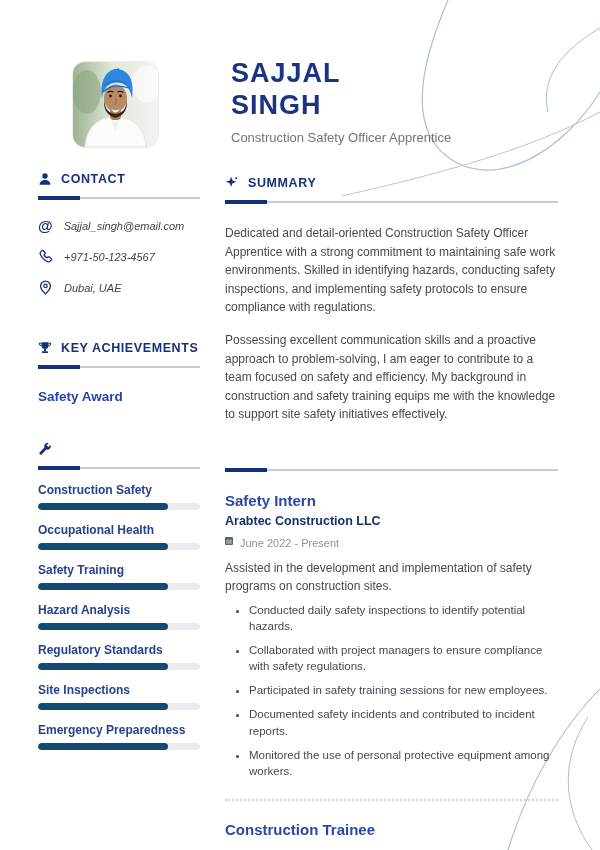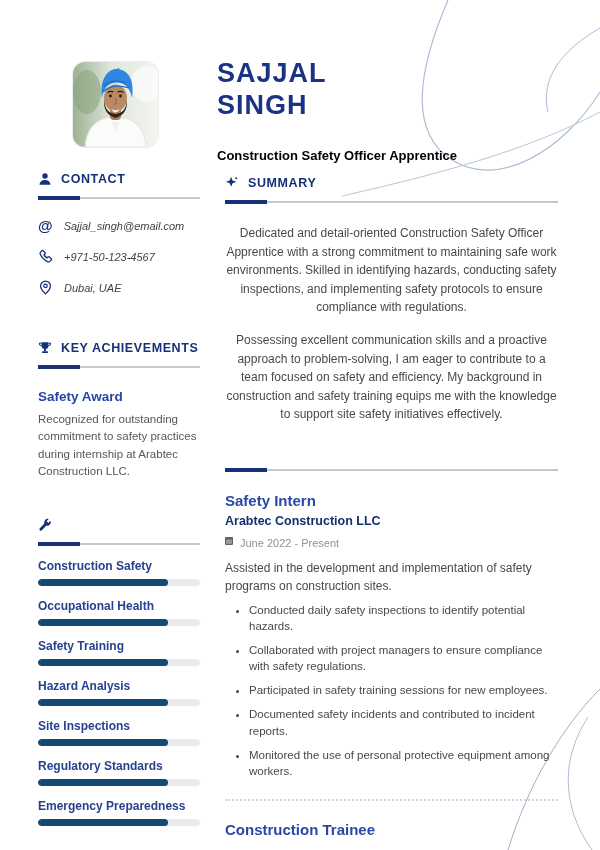--- a/index.html
+++ b/index.html
@@ -8,23 +8,23 @@
     position:relative; background:#ffffff; overflow:hidden;
     font-family:"Liberation Sans", sans-serif; color:#45494f;
   }
   .decor { position:absolute; pointer-events:none; }
   .decor.tr { top:0; right:0; }
   .decor.br { bottom:0; right:0; }
 
   
   .photo { position:absolute; left:73px; top:62px; width:85px; height:85px;
            border-radius:12px; overflow:hidden; box-shadow:0 0 0 1px #eceeef; }
-  .name-block { position:absolute; left:217px; top:58px; width:340px; }
+  .name-block { position:absolute; left:231px; top:58px; width:340px; }
   .name-line { font-size:27px; font-weight:bold; color:#1b3383; letter-spacing:1px; line-height:1.17; }
-  .subtitle  { margin-top:27px; font-size:13px; font-weight:bold; color:#000000; }
+  .subtitle  { margin-top:9px; font-size:13px; font-weight:normal; color:#737373; }
 
   
   .sidebar { position:absolute; left:38px;  top:172px; width:162px; }
   .main    { position:absolute; left:225px; top:176px; width:333px; }
 
   
   .sec-head { display:flex; align-items:center; gap:9px;text-align:right; }
   .sec-head svg { flex:0 0 auto; display:block; }
   .sec-title { font-size:12.5px; font-weight:bold; color:#16317a; letter-spacing:.6px; }
   .sec-rule { position:relative; height:4px; margin-top:10px; }
@@ -43,21 +43,21 @@
   .ach-desc  { margin-top:7px; font-size:11.5px; line-height:1.5; color:#53575e; }
 
   
   .exp-block { margin-top:38px; }
   .skill { margin-top:13px; }
   .skill-name { font-size:12px; font-weight:bold; color:#27418f; }
   .bar { margin-top:6px; height:7px; border-radius:4px; background:#e9ebee; overflow:hidden; }
   .bar-fill { height:100%; border-radius:4px; background:#134a74; }
 
   
-  .summary-body { margin-top:20px;text-align:center; }
+  .summary-body { margin-top:20px; }
   .summary-body p { font-size:12px; line-height:1.55; color:#45494f; margin-bottom:14px; }
 
   
   .exp-section { margin-top:44px; }
   .job { margin-top:20px; }
   .job-title   { font-size:15px; font-weight:bold; color:#2a47a8; }
   .job-company { margin-top:5px; font-size:12.5px; font-weight:bold; color:#14306e; }
   .job-dates   { display:flex; gap:7px; margin-top:9px;
                  font-size:11px; color:#8d929a; }
   .job-intro   { margin-top:10px; font-size:12px; line-height:1.5; color:#45494f; }
@@ -160,21 +160,20 @@
       </svg>
       <span class="sec-title">KEY ACHIEVEMENTS</span>
     </div>
     <div class="sec-rule">
         <span class="navy"></span>
         <span class="gray"></span>
       </div>
 
     <div>
       <div class="ach-title">Safety Award</div>
-      <div class="ach-desc">Recognized for outstanding commitment to safety practices during internship at Arabtec Construction LLC.</div>
     </div>
   </div>
 
   <div class="exp-block">
     <div class="sec-head">
       <svg width="14" height="14" viewBox="0 0 16 16">
         <path d="M14.3 3.2 l-2.5 2.5 -2 -2 2.5 -2.5 a4 4 0 0 0 -5 5.2 L2.1 11.6 a1.6 1.6 0 0 0 2.3 2.3 L9.6 8.7 a4 4 0 0 0 4.7 -5.5 Z" fill="#16317a"></path>
       </svg>
     </div>
     <div class="sec-rule">
@@ -200,27 +199,27 @@
           <div class="bar-fill" style="width: 80%;"></div>
         </div>
     </div>
     <div class="skill">
       <div class="skill-name">Hazard Analysis</div>
       <div class="bar">
           <div class="bar-fill" style="width: 80%;"></div>
         </div>
     </div>
     <div class="skill">
+      <div class="skill-name">Regulatory Standards</div>
+      <div class="bar">
+          <div class="bar-fill" style="width: 80%;"></div>
+        </div>
+    </div>
+    <div class="skill">
       <div class="skill-name">Site Inspections</div>
-      <div class="bar">
-          <div class="bar-fill" style="width: 80%;"></div>
-        </div>
-    </div>
-    <div class="skill">
-      <div class="skill-name">Regulatory Standards</div>
       <div class="bar">
           <div class="bar-fill" style="width: 80%;"></div>
         </div>
     </div>
     <div class="skill">
       <div class="skill-name">Emergency Preparedness</div>
       <div class="bar">
           <div class="bar-fill" style="width: 80%;"></div>
         </div>
     </div>

